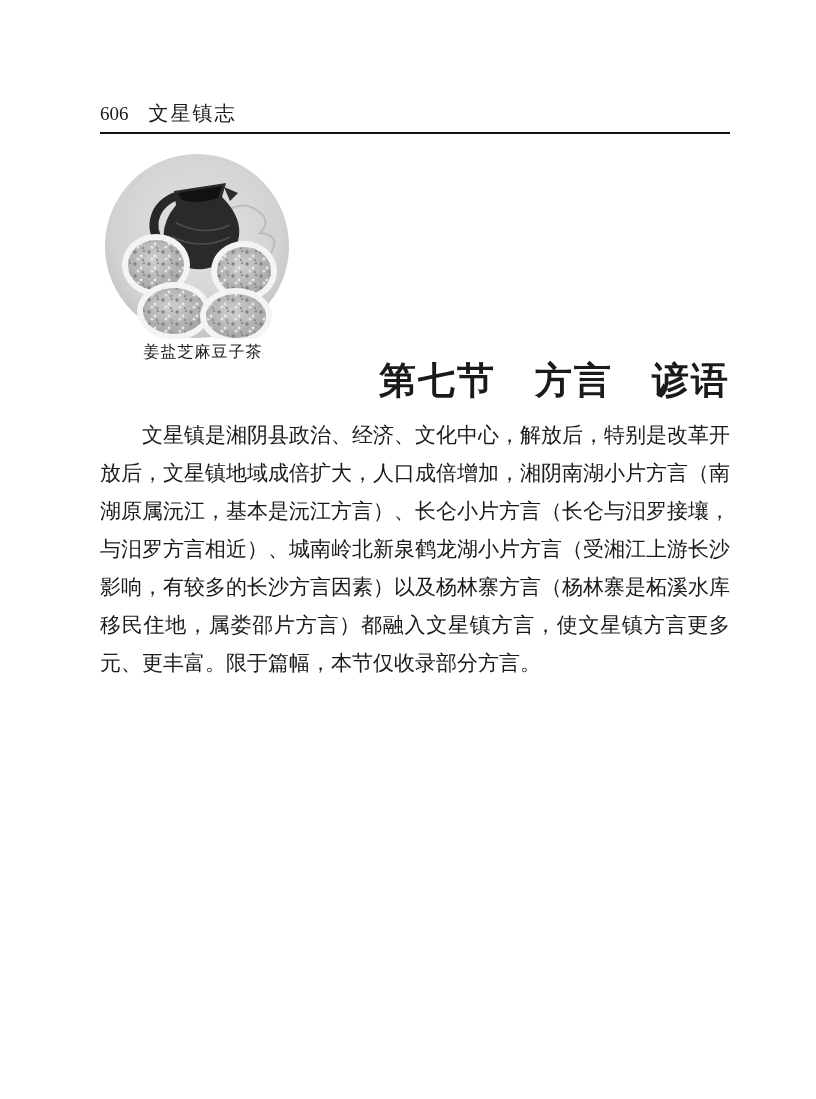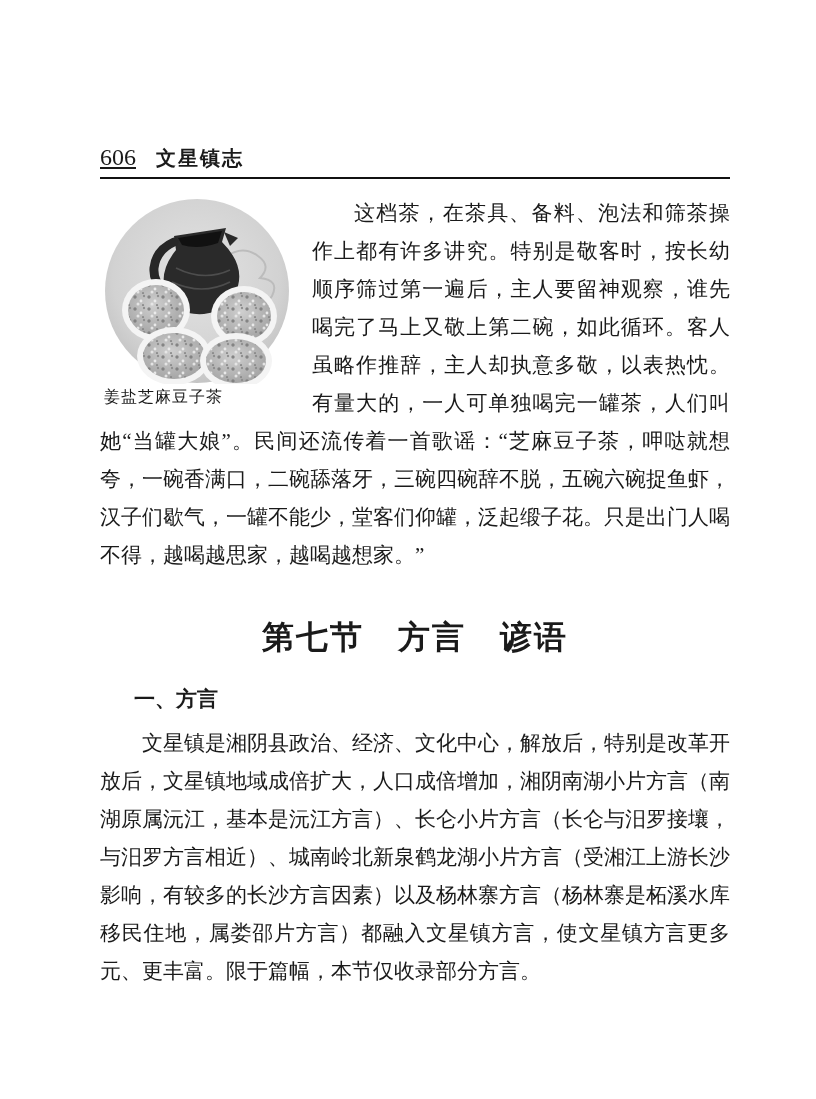--- a/index.html
+++ b/index.html
@@ -8,35 +8,35 @@
     font-family:"Liberation Serif","DejaVu Serif",serif;
     overflow:hidden;
   }
   .page{padding:100px 86px 0 100px;}
 
   
   .running-header{
     display:flex;align-items:baseline;gap:20px;
     border-bottom:2px solid #111;padding-bottom:5px;
   }
-  .page-number{font-size:24px;text-decoration:underline;}
-  .book-title{font-family:"Liberation Sans","DejaVu Sans",sans-serif;font-size:20px;font-weight:bold;letter-spacing:2px;margin-top:45px;}
+  .page-number{font-size:19px;}
+  .book-title{font-family:"Liberation Sans","DejaVu Sans",sans-serif;font-size:20px;font-weight:normal;letter-spacing:2px;}
 
   .article{margin-top:15px;font-size:21px;line-height:38px;text-align:justify;}
   p{margin:0;}
   .indent{text-indent:2em;}
   .noindent{text-indent:0;}
 
   
-  .figure{float:left;width:198px;margin:4px 10px 0 4px;text-align:left;}
+  .figure{float:left;width:198px;margin:4px 10px 0 4px;text-align:center;}
   .figure svg{display:block;}
   .figcaption{font-size:16px;line-height:20px;margin-top:3px;letter-spacing:1px;}
 
   .section-title{
-    clear:both;text-align:center;font-size:32px;font-weight:bold;
+    clear:both;text-align:right;font-size:37px;font-weight:bold;
     margin:44px 0 16px;letter-spacing:2px;
     font-family:"Liberation Serif","DejaVu Serif",serif;
   }
   .sub-title{
     font-family:"Liberation Sans","DejaVu Sans",sans-serif;
     font-size:21px;font-weight:bold;margin:24px 0 6px;padding-left:34px;
   }
 </style>
 </head>
 <body>
@@ -100,22 +100,20 @@
         </g>
         <g>
           <ellipse cx="132" cy="163" rx="36" ry="28" fill="#f4f4f4"></ellipse>
           <ellipse cx="132" cy="163" rx="30" ry="22" fill="url(#teaG)"></ellipse>
           <ellipse cx="132" cy="163" rx="30" ry="22" fill="url(#specks)" opacity="0.9"></ellipse>
         </g>
       </svg>
       <div class="figcaption">姜盐芝麻豆子茶</div>
     </div>
 
-    <p class="indent">这档茶，在茶具、备料、泡法和筛茶操作上都有许多讲究。特别是敬客时，按长幼顺序筛过第一遍后，主人要留神观察，谁先喝完了马上又敬上第二碗，如此循环。客人虽略作推辞，主人却执意多敬，以表热忱。有量大的，一人可单独喝完一罐茶，人们叫她“当罐大娘”。民间还流传着一首歌谣：“芝麻豆子茶，呷哒就想夸，一碗香满口，二碗舔落牙，三碗四碗辞不脱，五碗六碗捉鱼虾，汉子们歇气，一罐不能少，堂客们仰罐，泛起缎子花。只是出门人喝不得，越喝越思家，越喝越想家。”</p>
 
     <h1 class="section-title">第七节　方言　谚语</h1>
 
-    <h2 class="sub-title">一、方言</h2>
 
     <p class="indent">文星镇是湘阴县政治、经济、文化中心，解放后，特别是改革开放后，文星镇地域成倍扩大，人口成倍增加，湘阴南湖小片方言（南湖原属沅江，基本是沅江方言）、长仑小片方言（长仑与汨罗接壤，与汨罗方言相近）、城南岭北新泉鹤龙湖小片方言（受湘江上游长沙影响，有较多的长沙方言因素）以及杨林寨方言（杨林寨是柘溪水库移民住地，属娄邵片方言）都融入文星镇方言，使文星镇方言更多元、更丰富。限于篇幅，本节仅收录部分方言。</p>
 
   </div>
 </div>
 
 </body></html>

